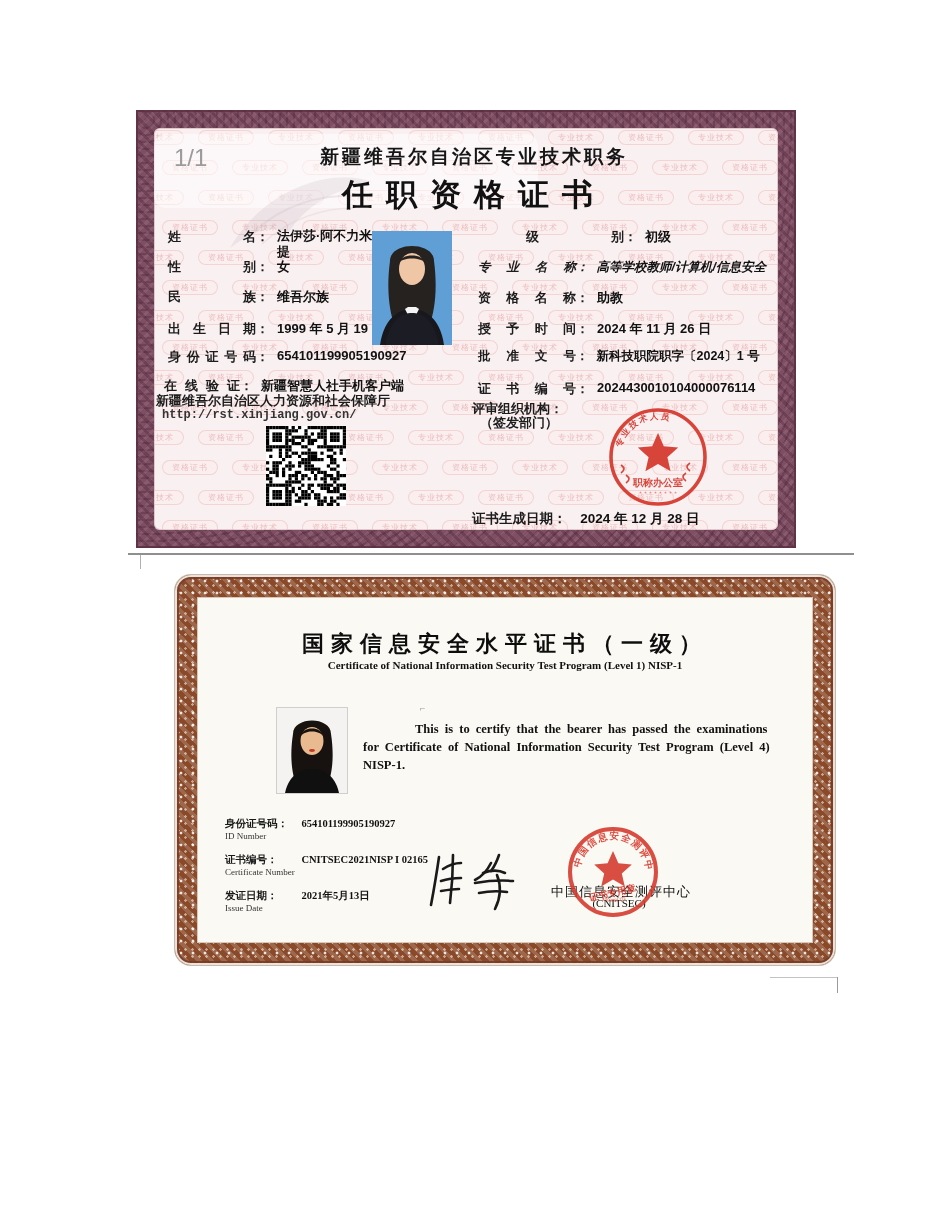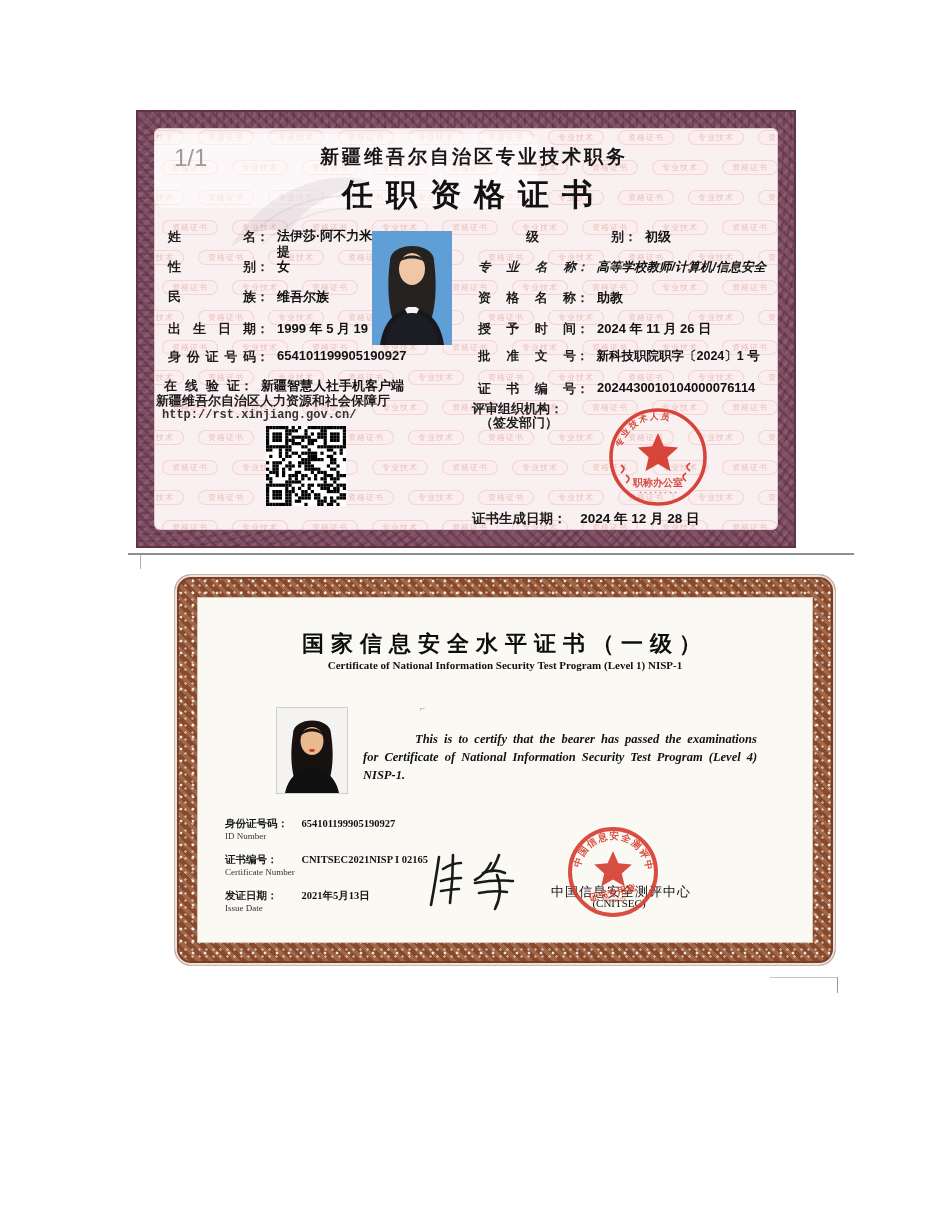--- a/index.html
+++ b/index.html
@@ -72,21 +72,21 @@
     font-family:"Liberation Serif", serif; font-size:11px; font-weight:bold; color:#111; }
   .photo2 { position:absolute; left:80px; top:111px; width:70px; height:85px;
     box-shadow:0 0 0 1px #cfcfcf; }
   .photo2-mark { position:absolute; left:223px; top:106px; font-size:9px; color:#999; }
   .c2-body { position:absolute; left:166px; top:118px; width:416px;
     font-family:"Liberation Serif", serif; color:#111; }
   .c2-line1 { font-size:17px; letter-spacing:1px; }
   .c2-indent { display:inline-block; width:72px; }
   .c2-name { font-size:10.5px; letter-spacing:0.5px; margin:0 6px; }
   .c2-line2 { font-size:17px; letter-spacing:1px; margin-top:9px; }
-  .c2-eng { font-style:italic; font-weight:bold; font-size:12.5px; margin-top:15px; line-height:1.44; word-spacing:3px; }
+  .c2-eng { font-weight:bold; font-size:12.5px; margin-top:5px; line-height:1.44; word-spacing:3px; }
   .c2-eng .ind { display:inline-block; width:52px; }
   .c2-rows { position:absolute; left:28px; top:216px; }
   .c2-row { margin-bottom:8px; }
   .c2-label { font-size:10.5px; font-weight:bold; color:#1a1a1a; display:inline-block; width:72px; }
   .c2-value { font-size:10.5px; font-weight:bold; color:#111; font-family:"Liberation Serif", serif; }
   .c2-sub { font-size:9px; color:#333; font-family:"Liberation Serif", serif; }
   .sig { position:absolute; left:228px; top:252px; width:128px; height:64px; }
   .issuer-cn { position:absolute; left:338px; top:286px; width:172px; text-align:center; z-index:1;
     font-family:"Liberation Serif", serif; font-size:13px; color:#111; letter-spacing:1px; }
   .issuer-en { position:absolute; left:338px; top:300px; width:168px; text-align:center; z-index:1;

